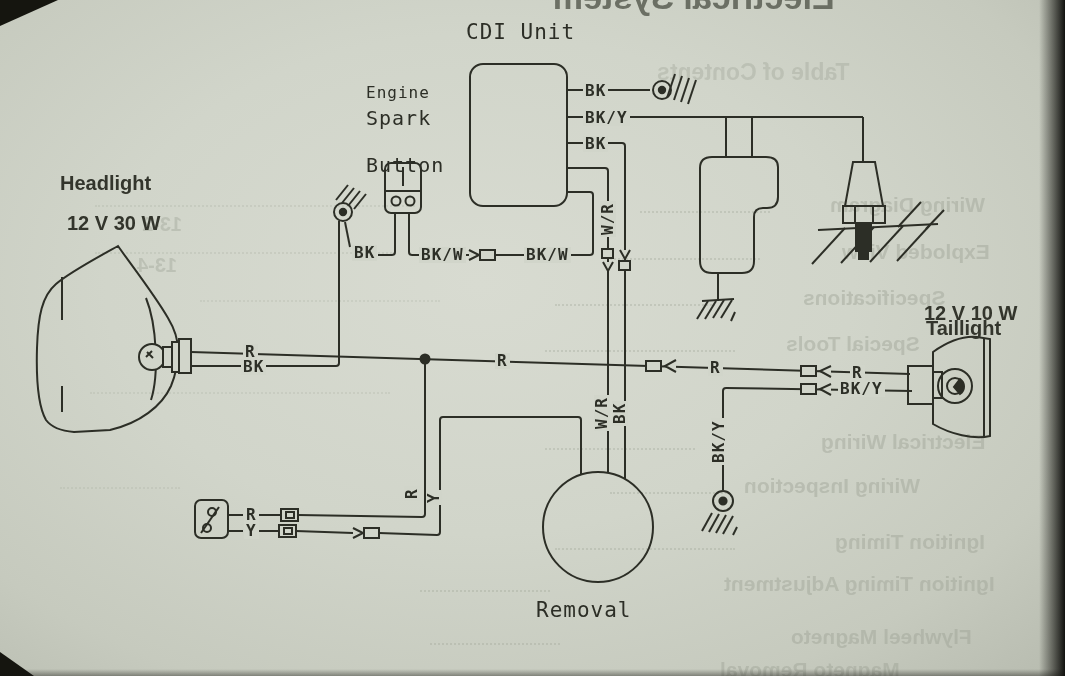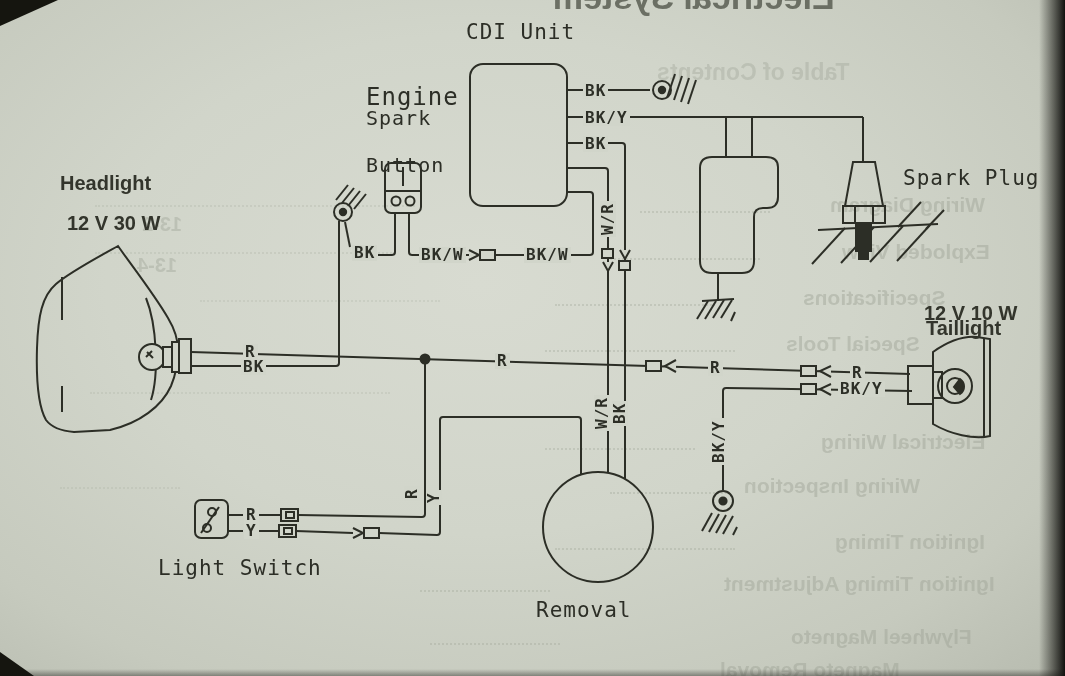--- a/index.html
+++ b/index.html
@@ -250,29 +250,27 @@
       <rect x="279" y="525" width="17" height="12"></rect>
       <rect x="284" y="528" width="8" height="6"></rect>
     </g>
     <g fill="#d1d5ca">
       <polyline points="353,528 363,533 353,538"></polyline>
       <rect x="364" y="528" width="15" height="10"></rect>
     </g>
   </svg>
 
   <div class="lblc" style="left:466px; top:20px;">CDI Unit</div>
-  <div class="lblc" style="left:366px; top:83px;  font-size:24px;text-align:right;">Engine</div>
+  <div class="lblc" style="left:366px; top:83px;  font-size:16px;text-align:right;">Engine</div>
   <div class="lblc" style="left:366px; top:106px; font-size:20px;">Spark</div>
   <div class="lblc" style="left:366px; top:129px; font-size:20px;margin-top:24px;">Button</div>
-  <div class="lblc" style="left:903px; top:166px;">Spark Plug</div>
   <div class="lbls" style="left:60px;  top:172px;">Headlight</div>
   <div class="lbls" style="left:67px;  top:212px;">12 V 30 W</div>
   <div class="lbls" style="left:926px; top:279px;margin-top:38px;">Taillight</div>
   <div class="lbls" style="left:924px; top:302px;">12 V 10 W</div>
-  <div class="lblc" style="left:158px; top:556px;">Light Switch</div>
   <div class="lblc" style="left:536px; top:598px;">Removal</div>
 
   <div class="lblw" style="left:583px; top:83px;">BK</div>
   <div class="lblw" style="left:583px; top:110px;">BK/Y</div>
   <div class="lblw" style="left:583px; top:136px;">BK</div>
   <div class="lblw" style="left:352px; top:245px;">BK</div>
   <div class="lblw" style="left:419px; top:247px;">BK/W</div>
   <div class="lblw" style="left:524px; top:247px;">BK/W</div>
   <div class="lblw" style="left:243px; top:344px;">R</div>
   <div class="lblw" style="left:241px; top:359px;">BK</div>

